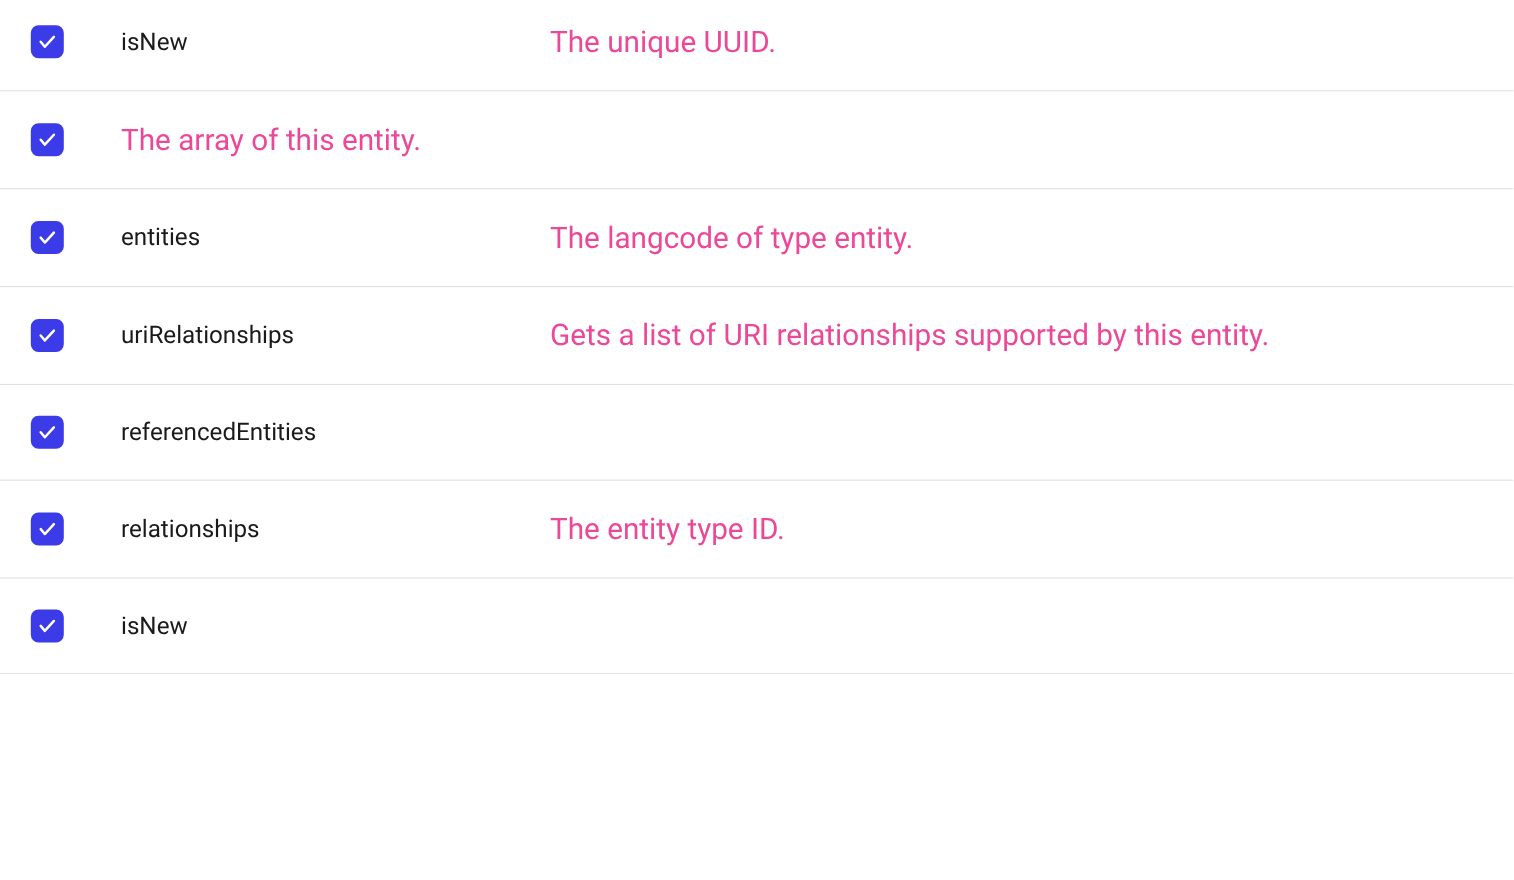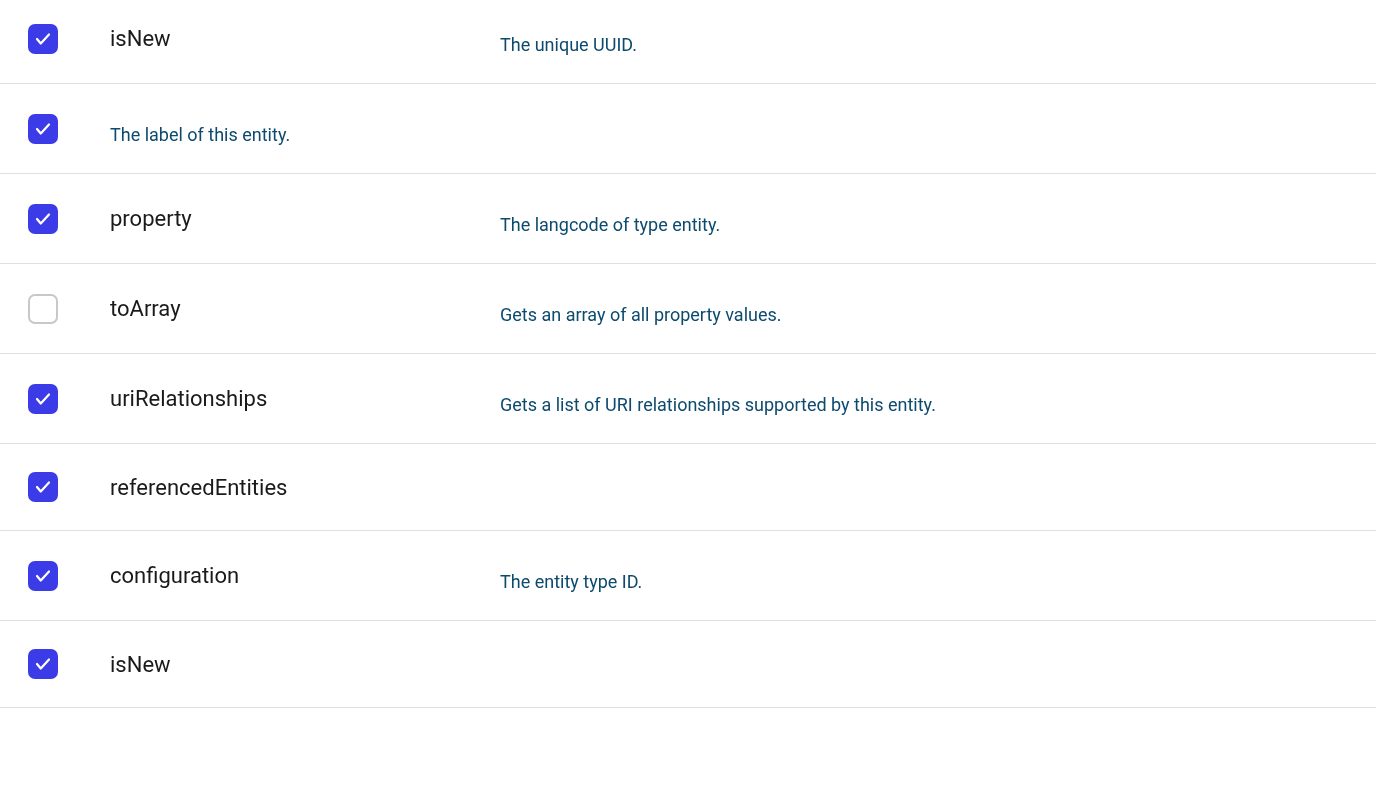--- a/index.html
+++ b/index.html
@@ -31,23 +31,22 @@
       display: flex;
       align-items: center;
     }
     .cell-name {
       width: 390px;
       font-size: 22px;
       color: #1a1a1a;
     }
     .cell-description {
       flex: 1;
-      font-size: 18px;
-      color: #0c4a6e;
-      margin-top: 12px;
+      font-size: 27px;
+      color: #ec4899;
     }
     .checkbox {
       width: 30px;
       height: 30px;
       border-radius: 7px;
       border: 2px solid #c8c8c8;
       background: #ffffff;
       cursor: pointer;
       display: flex;
       align-items: center;
@@ -90,44 +89,35 @@
   </div>
 
   <div class="row">
     <div class="cell-checkbox">
       <div class="checkbox checked">
         <svg viewBox="0 0 24 24">
             <polyline points="4 12 9 18 20 6"></polyline>
           </svg>
       </div>
     </div>
-    <div class="cell-description">The label of this entity.</div>
+    <div class="cell-description">The array of this entity.</div>
   </div>
 
   <div class="row">
     <div class="cell-checkbox">
       <div class="checkbox checked">
         <svg viewBox="0 0 24 24">
             <polyline points="4 12 9 18 20 6"></polyline>
           </svg>
       </div>
     </div>
-    <div class="cell-name">property</div>
+    <div class="cell-name">entities</div>
     <div class="cell-description">The langcode of type entity.</div>
   </div>
 
-  <div class="row">
-    <div class="cell-checkbox">
-      <div class="checkbox">
-        
-      </div>
-    </div>
-    <div class="cell-name">toArray</div>
-    <div class="cell-description">Gets an array of all property values.</div>
-  </div>
 
 
   <div class="row">
     <div class="cell-checkbox">
       <div class="checkbox checked">
         <svg viewBox="0 0 24 24">
             <polyline points="4 12 9 18 20 6"></polyline>
           </svg>
       </div>
     </div>
@@ -147,21 +137,21 @@
   </div>
 
   <div class="row">
     <div class="cell-checkbox">
       <div class="checkbox checked">
         <svg viewBox="0 0 24 24">
             <polyline points="4 12 9 18 20 6"></polyline>
           </svg>
       </div>
     </div>
-    <div class="cell-name">configuration</div>
+    <div class="cell-name">relationships</div>
     <div class="cell-description">The entity type ID.</div>
   </div>
 
   <div class="row">
     <div class="cell-checkbox">
       <div class="checkbox checked">
         <svg viewBox="0 0 24 24">
             <polyline points="4 12 9 18 20 6"></polyline>
           </svg>
       </div>

